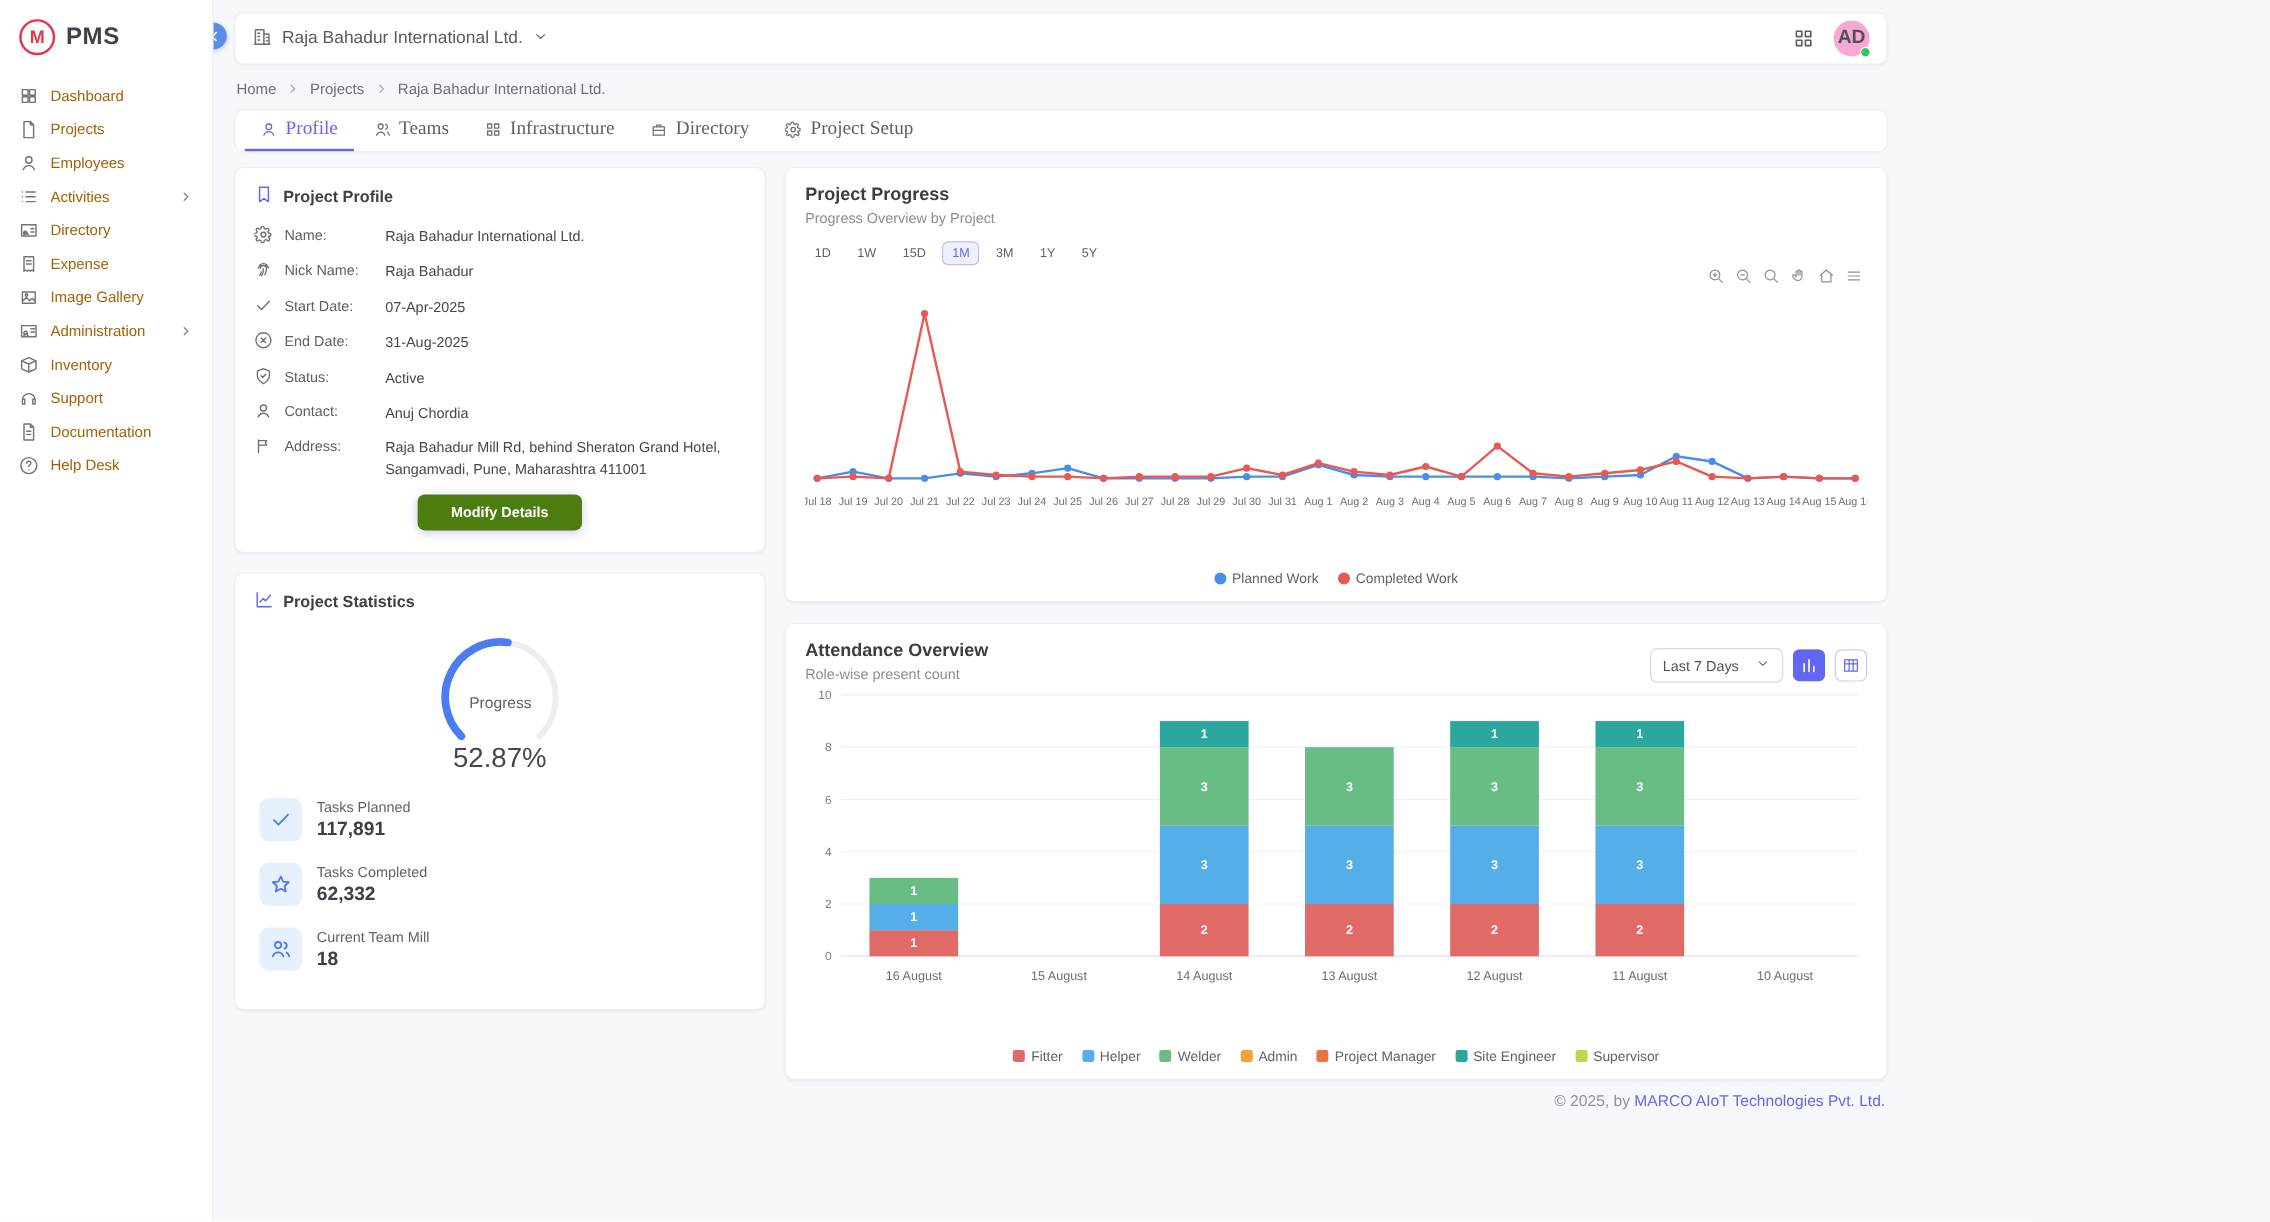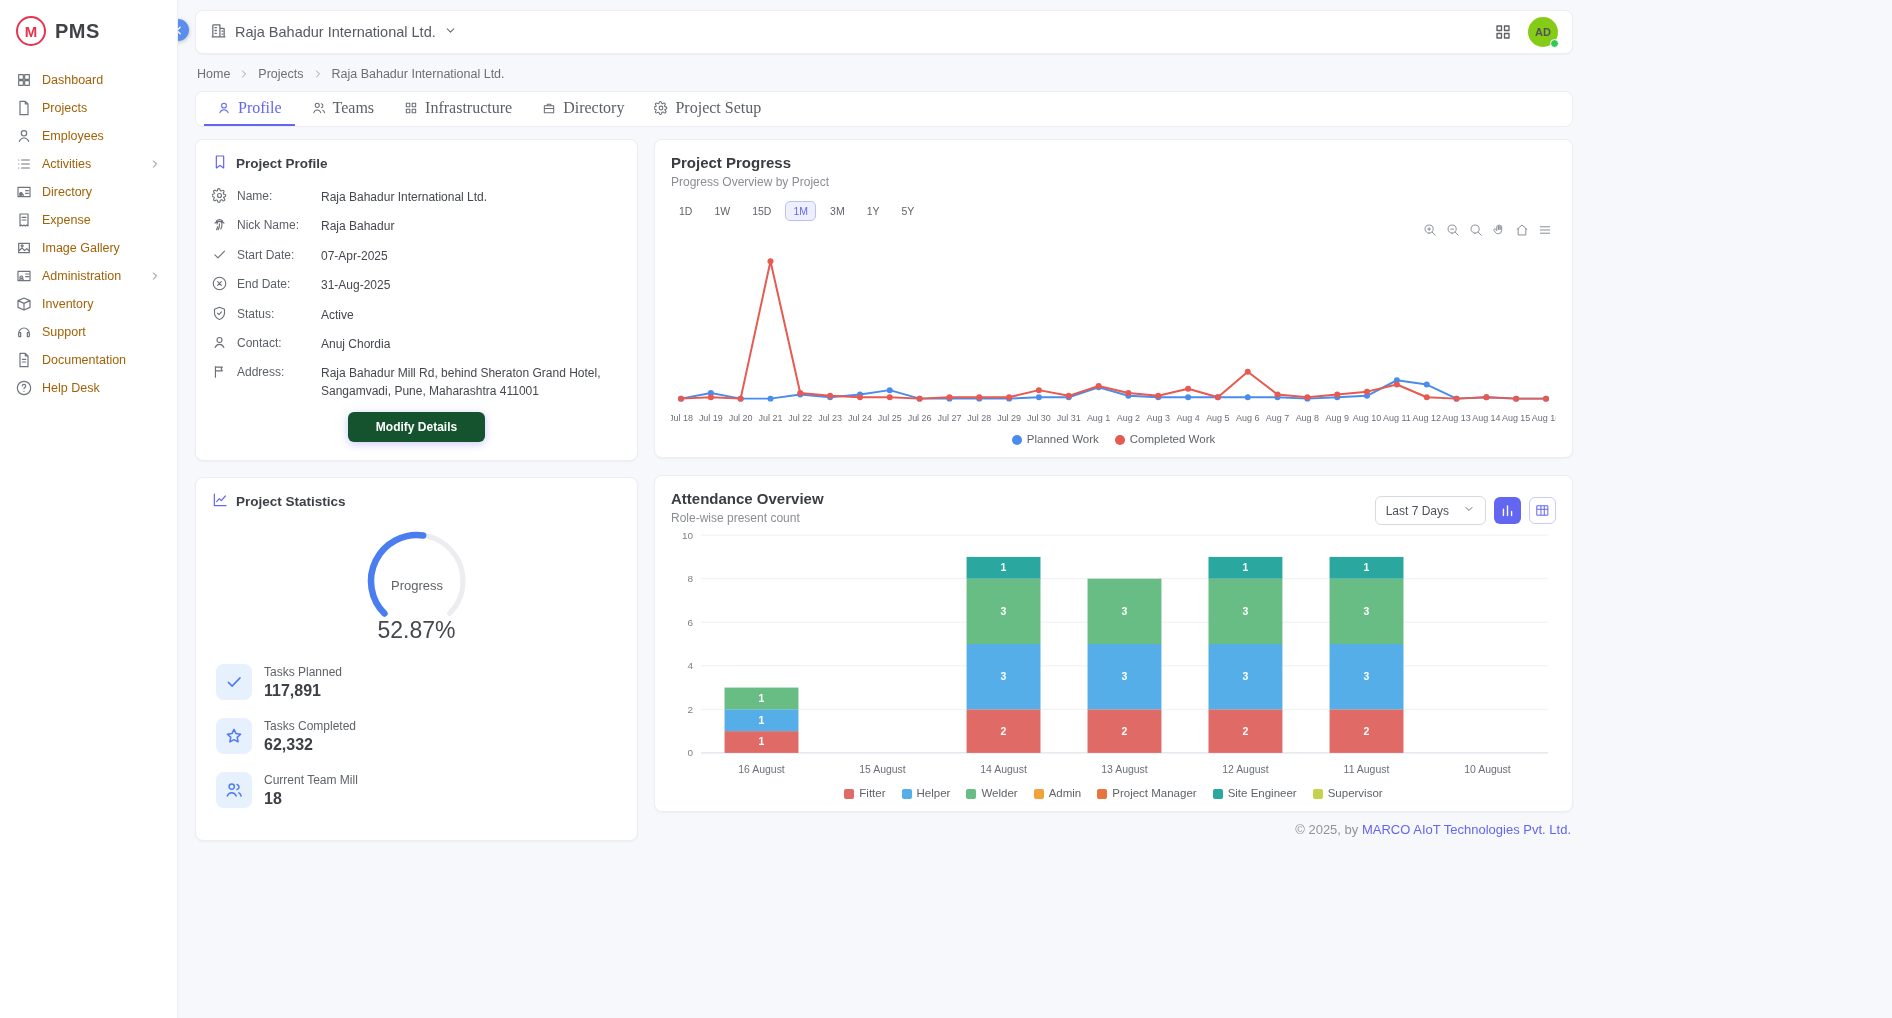--- a/index.html
+++ b/index.html
@@ -22,21 +22,21 @@
   .collapse-btn { position:absolute; left:-11px; top:19px; width:22px; height:22px; border-radius:50%; background:#5a8dee; color:#fff; border:none; display:flex; align-items:center; justify-content:center; cursor:pointer; box-shadow:0 1px 4px rgba(0,0,0,.25); z-index:5; }
   .container { width:1378px; margin-left:17px; }
 
   .card { background:#fff; border:1px solid #edeef3; border-radius:8px; box-shadow:0 1px 2px rgba(25,30,60,.04); }
 
   .topbar { margin-top:10px; height:44px; display:flex; align-items:center; padding:0 14px; }
   .company { display:flex; align-items:center; gap:8px; color:#565a61; font-size:14.5px; font-weight:500; cursor:pointer; }
   .company svg { color:#6b6f76; }
   .topbar-right { margin-left:auto; display:flex; align-items:center; gap:16px; }
   .apps-btn { color:#5b5f66; display:flex; cursor:pointer; }
-  .avatar { width:30px; height:30px; border-radius:50%; background:#84cc16; color:#4e5258; font-size:11px; font-weight:700; display:flex; align-items:center; justify-content:center; position:relative; cursor:pointer; }
+  .avatar { width:30px; height:30px; border-radius:50%; background:#f9a8d4; color:#4e5258; font-size:16px; font-weight:700; display:flex; align-items:center; justify-content:center; position:relative; cursor:pointer; }
   .avatar-dot { position:absolute; right:-1px; bottom:-1px; width:9px; height:9px; border-radius:50%; background:#35c759; border:1.5px solid #fff; }
 
   .breadcrumb { display:flex; align-items:center; gap:8px; margin:13px 2px 0; font-size:12.5px; color:#6b6f76; }
   .crumb { cursor:pointer; }
   .crumb.last { cursor:default; }
   .breadcrumb svg { color:#9aa0a6; }
 
   .tabsbar { margin-top:10px; background:#fff; border-radius:8px; border:1px solid #edeef3; display:flex; align-items:stretch; height:36px; padding:0 8px; gap:4px; }
   .tab { display:flex; align-items:center; gap:7px; padding:0 13px; font-size:16px; color:#5b5f66; border-bottom:2px solid transparent; cursor:pointer;font-family:Liberation Serif, serif; }
   .tab svg { color:#6b6f76; }
@@ -51,21 +51,21 @@
   .card-title { display:flex; align-items:center; gap:8px; font-size:13.5px; font-weight:700; color:#3d4046; }
   .card-title svg { color:#6366f1; }
 
   
   .fields { margin-top:16px; }
   .field-row { display:flex; gap:10px; margin-bottom:12px; font-size:12px; align-items:flex-start; }
   .field-row svg { color:#6b6f76; flex:none; margin-top:-1px; }
   .field-label { width:74px; flex:none; color:#5b5f66; }
   .field-value { color:#44474d; max-width:300px; line-height:1.45; }
   .btn-row { text-align:center; margin-top:12px; padding-bottom:4px; }
-  .btn-primary { background:#14532d; color:#fff; border:none; border-radius:6px; padding:8px 28px; font-size:12px; font-weight:600; font-family:inherit; cursor:pointer; box-shadow:0 2px 8px rgba(99,102,241,.35); }
+  .btn-primary { background:#4d7c0f; color:#fff; border:none; border-radius:6px; padding:8px 28px; font-size:12px; font-weight:600; font-family:inherit; cursor:pointer; box-shadow:0 2px 8px rgba(99,102,241,.35); }
 
   
   .stats-card { margin-top:16px; min-height:332px; }
   .gauge-wrap { text-align:center; margin-top:8px; }
   .gauge-value { font-size:23px; color:#44474c; margin-top:-24px; position:relative; }
   .stats-list { margin-top:20px; padding:0 4px; }
   .stat-row { display:flex; align-items:center; gap:12px; margin-bottom:18px; }
   .stat-icon { width:36px; height:36px; border-radius:8px; background:#e7f0fd; color:#4d79f6; display:flex; align-items:center; justify-content:center; flex:none; }
   .stat-label { font-size:12px; color:#5f6368; margin-bottom:3px; }
   .stat-value { font-size:16px; font-weight:700; color:#3d4046; }
@@ -73,21 +73,21 @@
   
   .chart-card { padding:14px 16px 10px; }
   .chart-title { font-size:15px; font-weight:700; color:#3a3d42; }
   .chart-sub { font-size:12px; color:#8a8d93; margin-top:4px; }
   .range-row { display:flex; align-items:center; gap:6px; margin-top:12px; }
   .range-btn { font-size:10.5px; color:#5f6368; padding:3px 7px; border-radius:5px; border:1px solid transparent; background:none; font-family:inherit; cursor:pointer; }
   .range-btn.active { color:#6366f1; border-color:#bcc0f7; background:#eef0ff; font-weight:400; }
   .chart-toolbar { display:flex; justify-content:flex-end; gap:9px; color:#8a8f98; margin-top:2px; padding-right:4px; }
   .chart-toolbar span { display:flex; cursor:pointer; }
   .legend { display:flex; justify-content:center; align-items:center; gap:16px; margin:4px 0 2px; font-size:11.5px; color:#5f6368; flex-wrap:wrap; }
-  .legend-item { display:flex; align-items:flex-end; gap:5px; cursor:pointer; }
+  .legend-item { display:flex; align-items:flex-start; gap:5px; cursor:pointer;margin-top:44px; }
   .legend-swatch.dot { width:10px; height:10px; border-radius:50%; display:inline-block; }
   .legend-swatch.sq { width:10px; height:10px; border-radius:2px; display:inline-block; }
 
   
   .attendance-card { margin-top:17px; padding:14px 16px 10px; }
   .att-head { display:flex; justify-content:space-between; align-items:flex-end; }
   .att-controls { display:flex; gap:8px; align-items:center; }
   .select-box { display:flex; align-items:center; gap:14px; border:1px solid #d7dae0; border-radius:6px; padding:6px 10px; font-size:12px; color:#4e5258; background:#fff; cursor:pointer; }
   .select-box svg { color:#6b6f76; }
   .icon-btn { width:27px; height:27px; border-radius:6px; display:flex; align-items:center; justify-content:center; cursor:pointer; border:1px solid transparent; }

